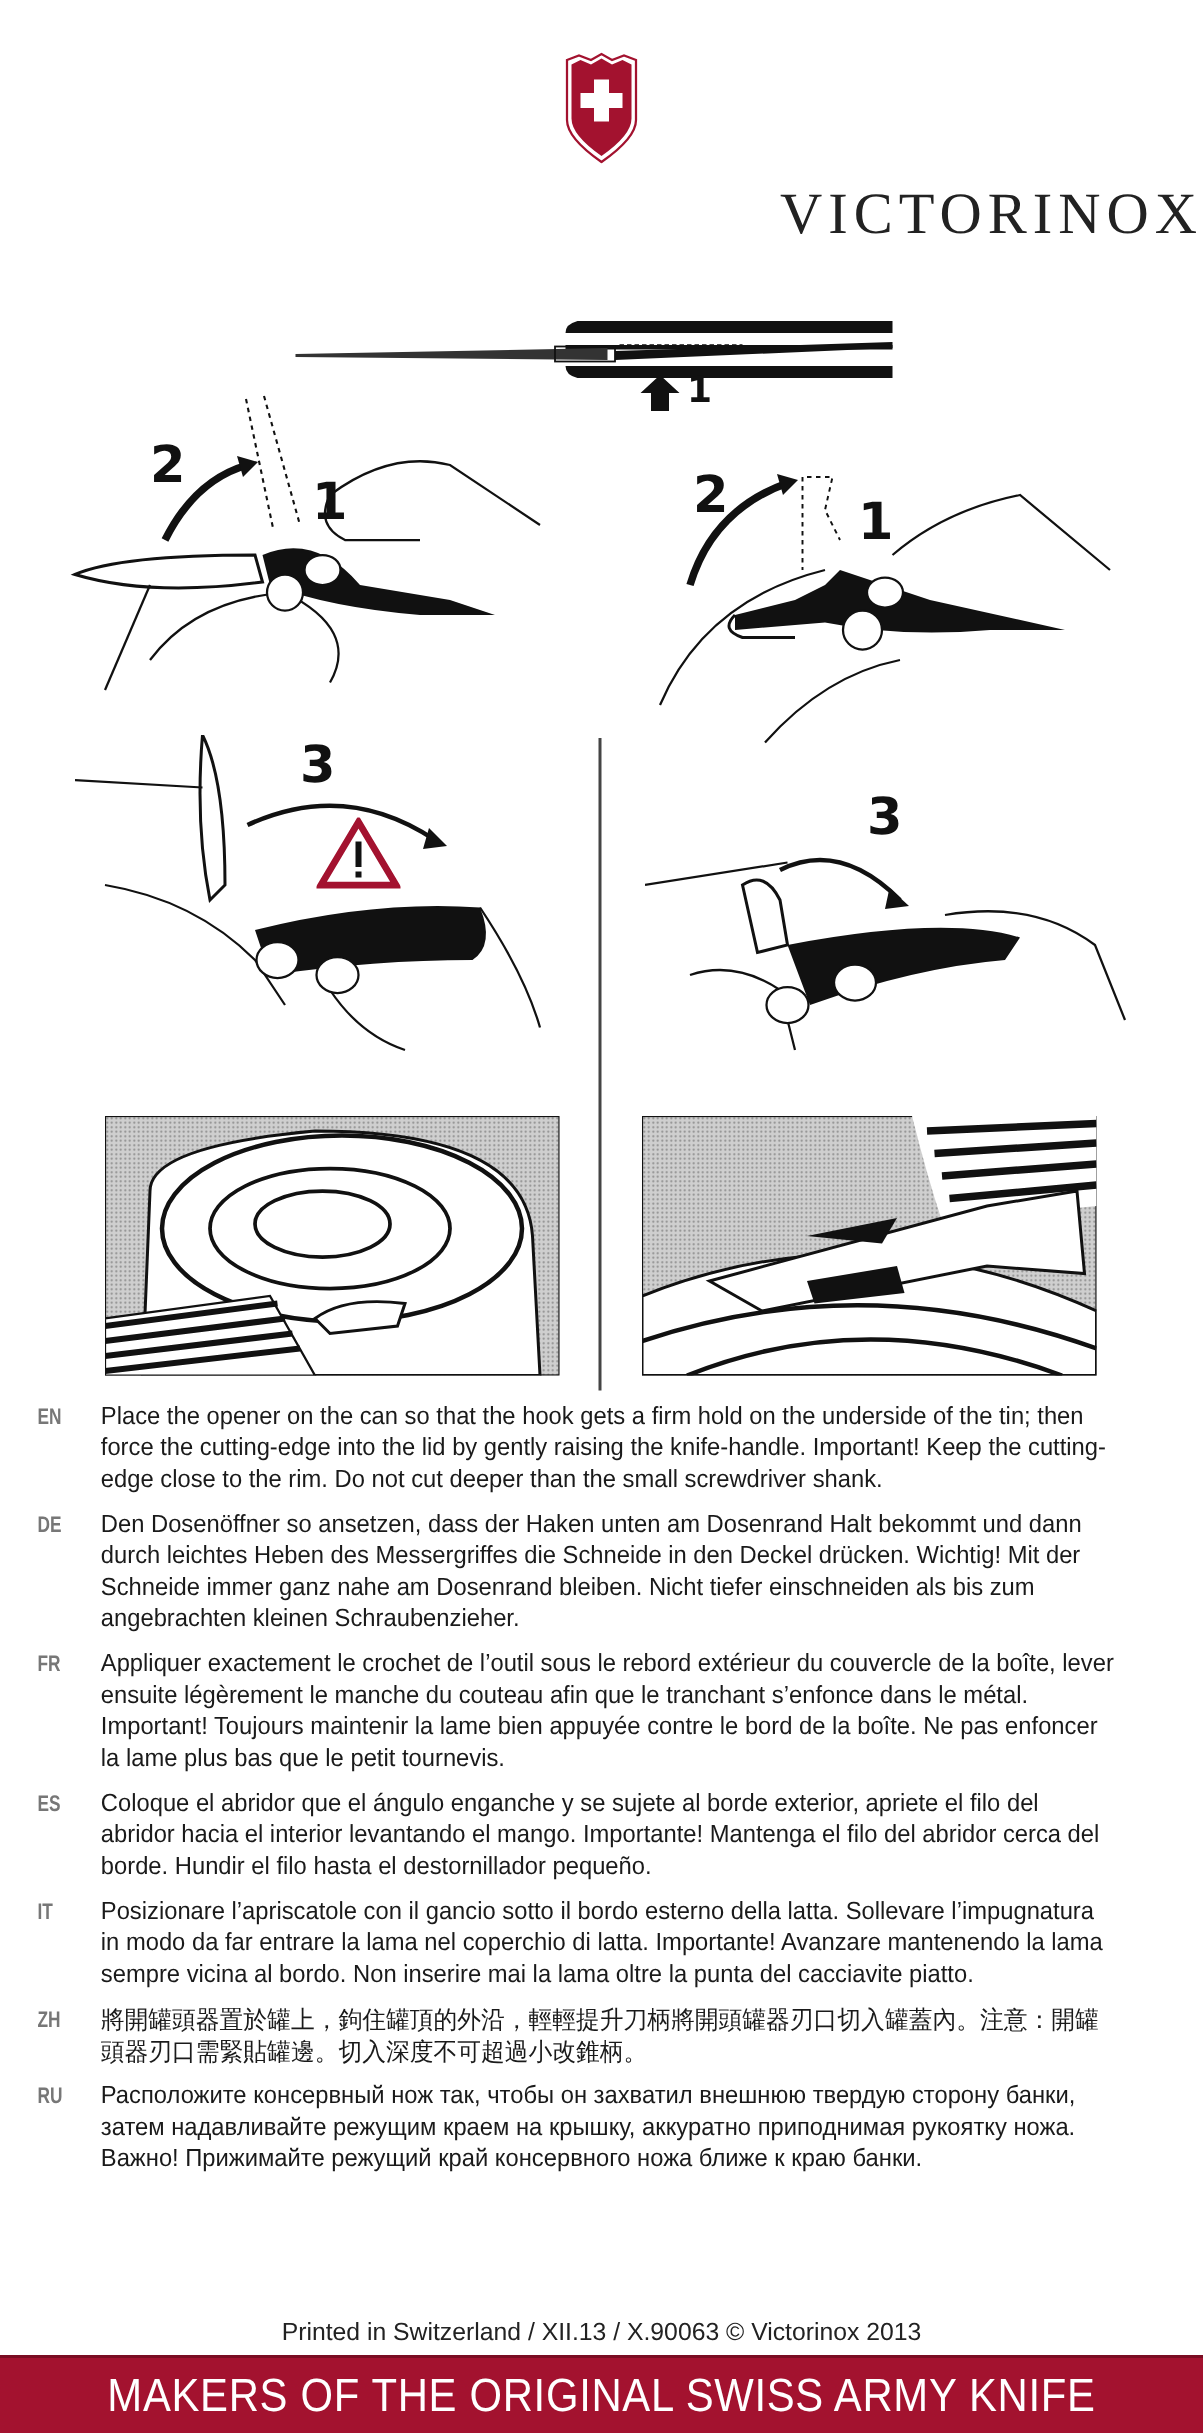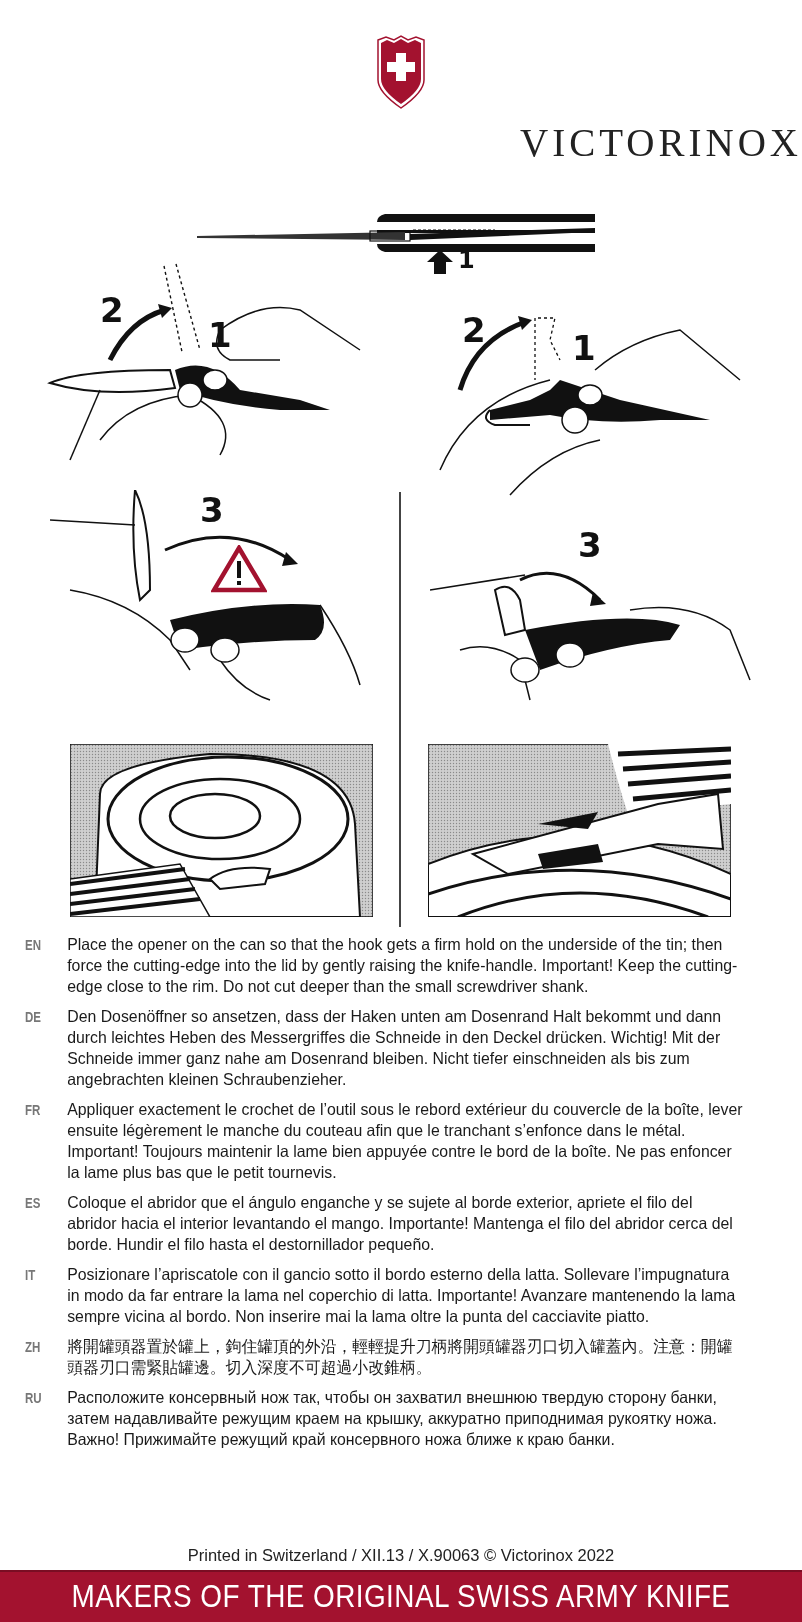--- a/index.html
+++ b/index.html
@@ -161,16 +161,16 @@
   <div class="lang-block" style="font-family:'DejaVu Serif',serif;">
     <span class="lang-code" style="font-family:'Liberation Sans',sans-serif;">ZH</span>
     <span class="lang-text">將開罐頭器置於罐上，鉤住罐頂的外沿，輕輕提升刀柄將開頭罐器刃口切入罐蓋內。注意：開罐頭器刃口需緊貼罐邊。切入深度不可超過小改錐柄。</span>
   </div>
   <div class="lang-block">
     <span class="lang-code">RU</span>
     <span class="lang-text">Расположите консервный нож так, чтобы он захватил внешнюю твердую сторону банки, затем надавливайте режущим краем на крышку, аккуратно приподнимая рукоятку ножа. Важно! Прижимайте режущий край консервного ножа ближе к краю банки.</span>
   </div>
 </div>
 
-<div class="printed">Printed in Switzerland / XII.13 / X.90063 © Victorinox 2022</div>
+<div class="printed">Printed in Switzerland / XII.13 / X.90063 © Victorinox 2013</div>
 <div class="footer-bar">
   <span class="footer-text">MAKERS OF THE ORIGINAL SWISS ARMY KNIFE</span>
 </div>
 
 </body></html>

